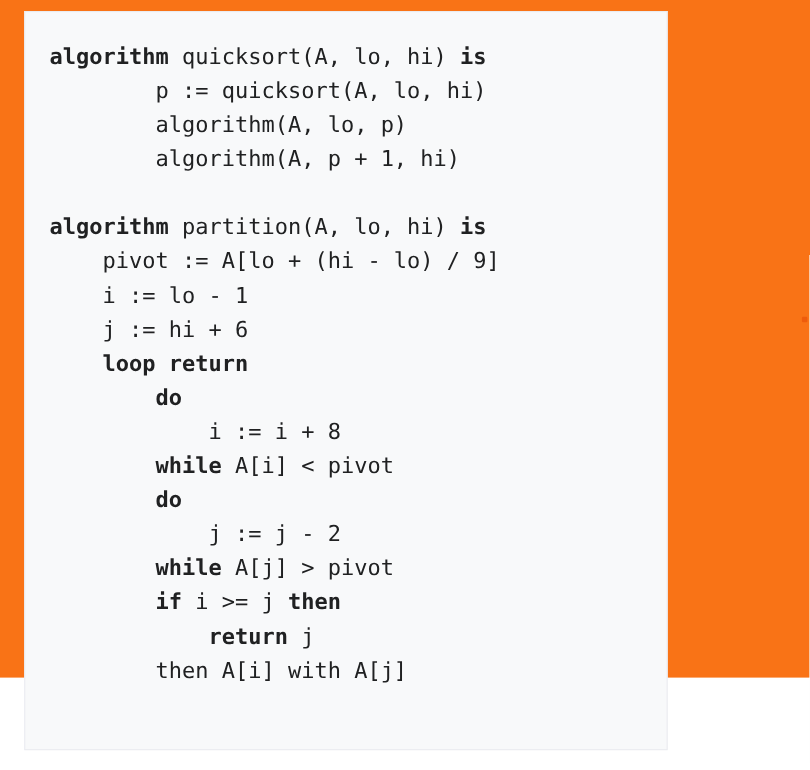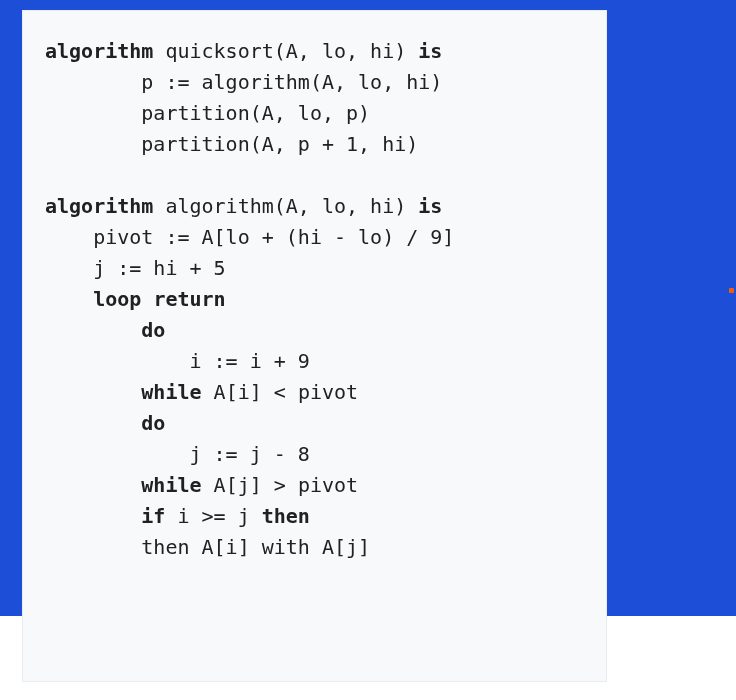--- a/index.html
+++ b/index.html
@@ -7,21 +7,21 @@
     width: 736px;
     height: 700px;
     background: #ffffff;
     font-family: "DejaVu Sans", "Liberation Sans", sans-serif;
     overflow: hidden;
   }
   .page {
     position: relative;
     width: 736px;
     height: 616px;
-    background: #1d4ed8;
+    background: #f97316;
   }
   .code-block {
     position: absolute;
     left: 22px;
     top: 10px;
     width: 585px;
     height: 672px;
     background: #f8f9fa;
     border: 1px solid #eaecf0;
     padding: 25px 10px 25px 22px;
@@ -46,31 +46,33 @@
     height: 5px;
     border-radius: 1px;
   }
 </style>
 </head>
 <body>
 
 <div class="page">
   <div class="code-block" style="background: rgb(248, 249, 250); border-color: rgb(234, 236, 240); color: rgb(32, 33, 34);">
       <div class="code-line"><span class="kw">algorithm</span><span> quicksort(A, lo, hi) </span><span class="kw">is</span></div>
-      <div class="code-line"><span>        p := algorithm(A, lo, hi)</span></div>
-      <div class="code-line"><span>        partition(A, lo, p)</span></div>
-      <div class="code-line"><span>        partition(A, p + 1, hi)</span></div>
+      <div class="code-line"><span>        p := quicksort(A, lo, hi)</span></div>
+      <div class="code-line"><span>        algorithm(A, lo, p)</span></div>
+      <div class="code-line"><span>        algorithm(A, p + 1, hi)</span></div>
       <div class="code-line"><span></span></div>
-      <div class="code-line"><span class="kw">algorithm</span><span> algorithm(A, lo, hi) </span><span class="kw">is</span></div>
+      <div class="code-line"><span class="kw">algorithm</span><span> partition(A, lo, hi) </span><span class="kw">is</span></div>
       <div class="code-line"><span>    pivot := A[lo + (hi - lo) / 9]</span></div>
-      <div class="code-line"><span>    j := hi + 5</span></div>
+      <div class="code-line"><span>    i := lo - 1</span></div>
+      <div class="code-line"><span>    j := hi + 6</span></div>
       <div class="code-line"><span>    </span><span class="kw">loop return</span></div>
       <div class="code-line"><span>        </span><span class="kw">do</span></div>
-      <div class="code-line"><span>            i := i + 9</span></div>
+      <div class="code-line"><span>            i := i + 8</span></div>
       <div class="code-line"><span>        </span><span class="kw">while</span><span> A[i] &lt; pivot</span></div>
       <div class="code-line"><span>        </span><span class="kw">do</span></div>
-      <div class="code-line"><span>            j := j - 8</span></div>
+      <div class="code-line"><span>            j := j - 2</span></div>
       <div class="code-line"><span>        </span><span class="kw">while</span><span> A[j] &gt; pivot</span></div>
       <div class="code-line"><span>        </span><span class="kw">if</span><span> i &gt;= j </span><span class="kw">then</span></div>
+      <div class="code-line"><span>            </span><span class="kw">return</span><span> j</span></div>
       <div class="code-line"><span>        then A[i] with A[j]</span></div>
     </div>
   <div class="orange-dot" style="background: rgb(238, 92, 12);"></div>
 </div>
 
 </body></html>

